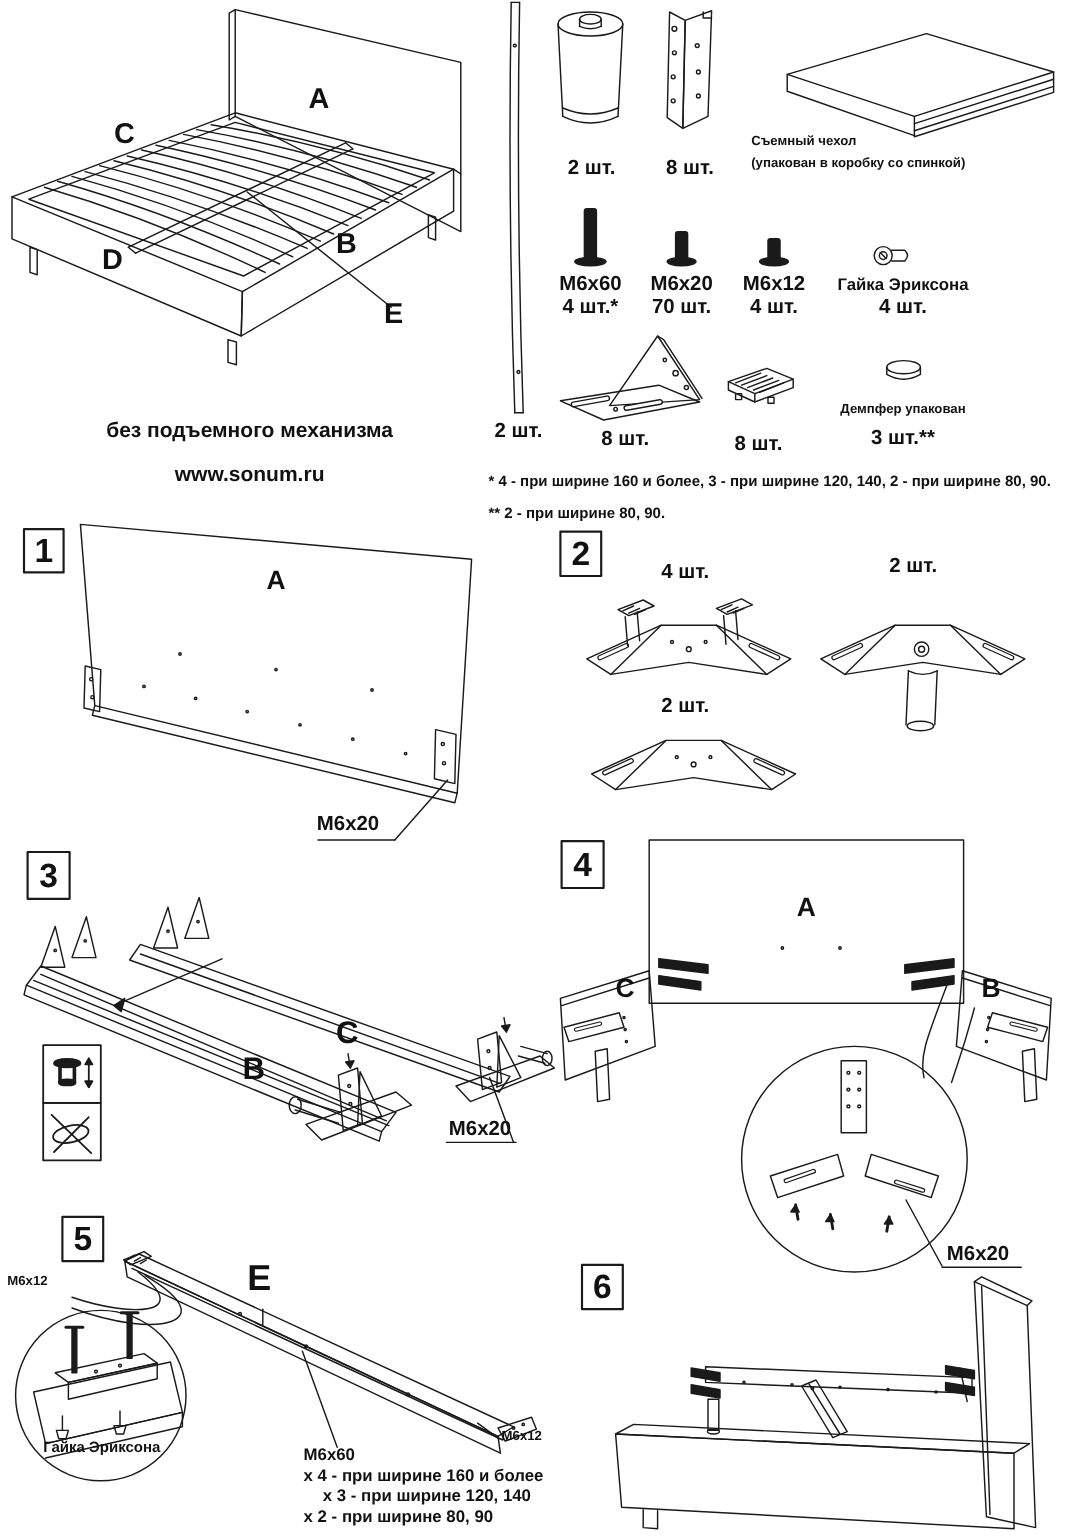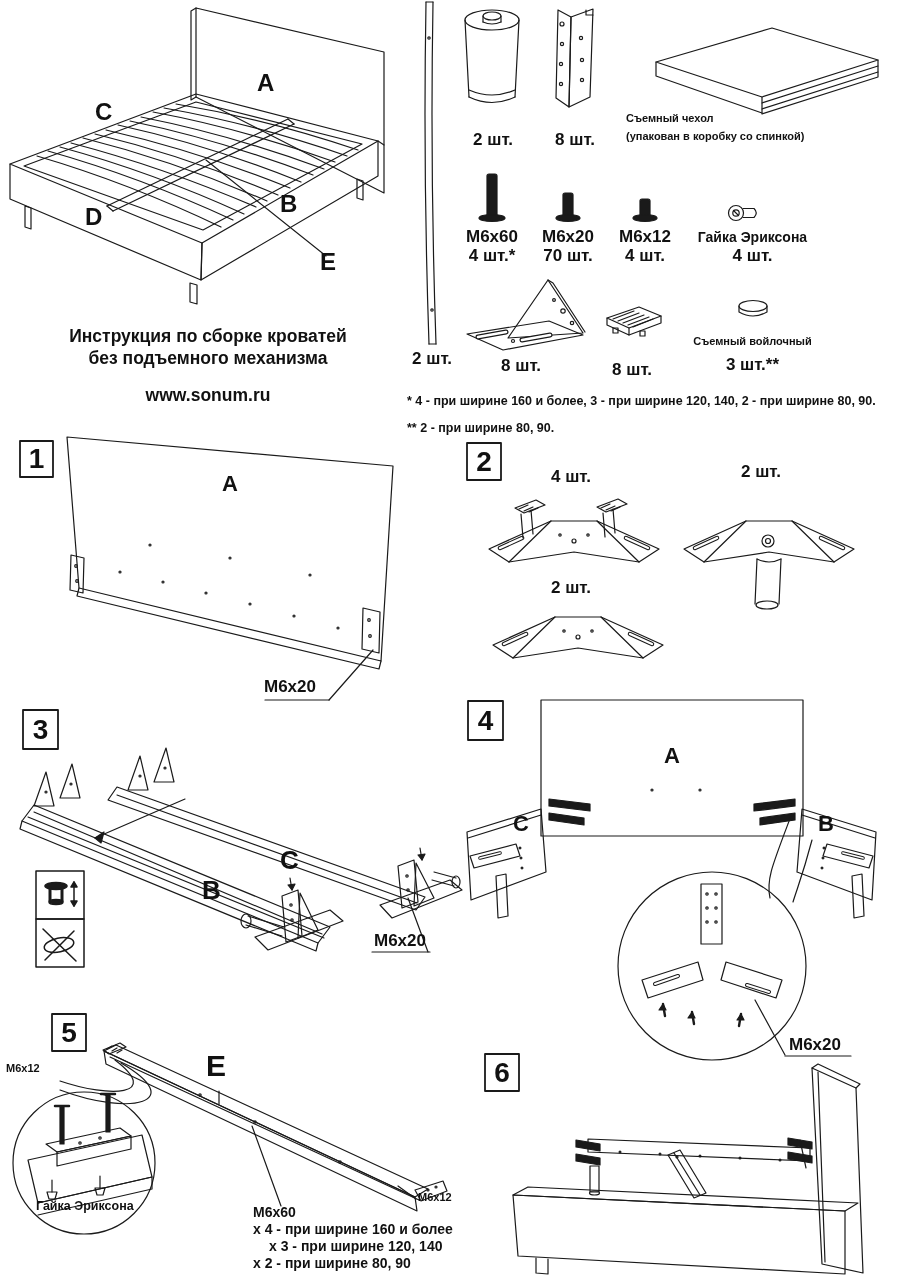--- a/index.html
+++ b/index.html
@@ -400,21 +400,20 @@
     <ellipse cx="594.5" cy="1193" rx="5" ry="2"></ellipse>
     <path d="M788,1138 L812,1142 L812,1149 L788,1145 Z" fill="#1a1a1a"></path>
     <path d="M788,1152 L812,1156 L812,1163 L788,1159 Z" fill="#1a1a1a"></path>
     <path d="M800,1140 L806,1168"></path>
     <path d="M668,1155 L680,1150 L706,1193 L694,1198 Z"></path>
     <path d="M674,1153 L700,1195"></path>
     <circle cx="677" cy="1157" r="1"></circle>
   </g>
 </svg>
 
-<div class="lbl title" style="left:28px;top:327px">Инструкция по сборке кроватей</div>
 <div class="lbl title" style="left:28px;top:386px">www.sonum.ru</div>
 <div class="lbl title" style="left:28px;top:349px">без подъемного механизма</div>
 
 <div class="lbl big24" style="left:257px;top:70px">A</div>
 <div class="lbl big24" style="left:95px;top:99px">C</div>
 <div class="lbl big24" style="left:85px;top:204px">D</div>
 <div class="lbl big24" style="left:280px;top:191px">B</div>
 <div class="lbl big24" style="left:320px;top:249px">E</div>
 
 <div class="lbl b17 ctr" style="left:406px;top:350px;width:52px">2 шт.</div>
@@ -427,21 +426,21 @@
 <div class="lbl b17 ctr" style="left:462px;top:247px;width:60px">4 шт.*</div>
 <div class="lbl b17 ctr" style="left:538px;top:228px;width:60px">M6x20</div>
 <div class="lbl b17 ctr" style="left:538px;top:247px;width:60px">70 шт.</div>
 <div class="lbl b17 ctr" style="left:615px;top:228px;width:60px">M6x12</div>
 <div class="lbl b17 ctr" style="left:615px;top:247px;width:60px">4 шт.</div>
 <div class="lbl b14 ctr" style="left:695px;top:230px;width:115px">Гайка Эриксона</div>
 <div class="lbl b17 ctr" style="left:695px;top:247px;width:115px">4 шт.</div>
 
 <div class="lbl b17 ctr" style="left:495px;top:357px;width:52px">8 шт.</div>
 <div class="lbl b17 ctr" style="left:606px;top:361px;width:52px">8 шт.</div>
-<div class="lbl b15 ctr" style="left:680px;top:336px;width:145px">Съемный войлочный</div>
+<div class="lbl b15 ctr" style="left:680px;top:336px;width:145px">Демпфер упакован</div>
 <div class="lbl b17 ctr" style="left:680px;top:356px;width:145px">3 шт.**</div>
 
 <div class="lbl b12" style="left:407px;top:395px">* 4 - при ширине 160 и более, 3 - при ширине 120, 140, 2 - при ширине 80, 90.</div>
 <div class="lbl b12" style="left:407px;top:422px">** 2 - при ширине 80, 90.</div>
 
 <div class="stepnum" style="left:20px;top:445px;width:33px">1</div>
 <div class="stepnum" style="left:467px;top:448px;width:34px">2</div>
 <div class="stepnum" style="left:23px;top:716px;width:35px">3</div>
 <div class="stepnum" style="left:468px;top:707px;width:35px">4</div>
 <div class="stepnum" style="left:52px;top:1019px;width:34px">5</div>

